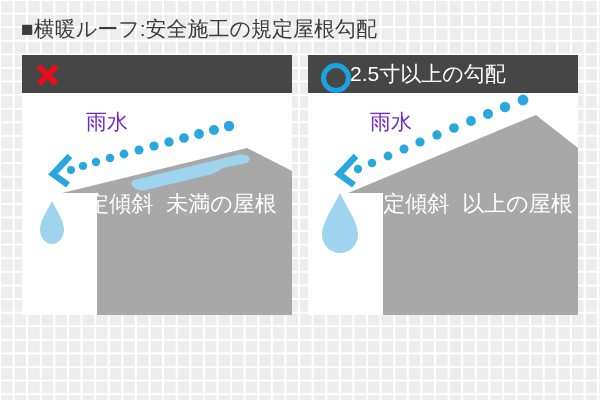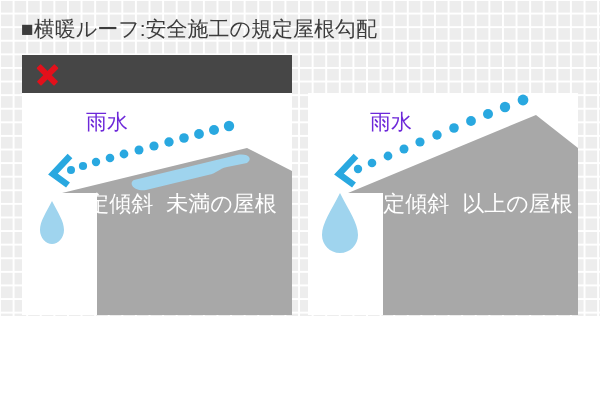--- a/index.html
+++ b/index.html
@@ -8,21 +8,21 @@
   }
   body {
     width: 600px;
     height: 400px;
     overflow: hidden;
     font-family: "Liberation Sans", "DejaVu Sans", sans-serif;
   }
   #page {
     position: relative;
     width: 600px;
-    height: 316px;
+    height: 400px;
     background-color: #ededed;
     background-image:
       linear-gradient(to right, #ffffff 2px, rgba(255,255,255,0) 2px),
       linear-gradient(to bottom, #ffffff 2px, rgba(255,255,255,0) 2px);
     background-size: 13.6px 13.6px;
     background-position: -1px -1px;
     overflow: hidden;
   }
 
   
@@ -193,20 +193,24 @@
       </svg>
       <div class="rain-label left-rain">雨水</div>
       <div class="roof-label left-lbl">規定傾斜
 未満の屋根</div>
     </div>
   </div>
 
 
   <div class="panel right">
 
+    <div class="panel-header">
+      <span class="mark mark-o"></span>
+      <span class="panel-header-label">2.5寸以上の勾配</span>
+    </div>
 
     <div class="panel-illustration">
       <svg viewBox="0 0 270 222" xmlns="http://www.w3.org/2000/svg">
 
         <polygon points="40,100 228,22 270,55 270,222 75,222 75,100" fill="#a8a8a8"></polygon>
 
         <g fill="#29a8e0">
           <circle cx="215" cy="7" r="5.4"></circle>
           <circle cx="197" cy="14" r="5.2"></circle>
           <circle cx="180" cy="21" r="5.0"></circle>

